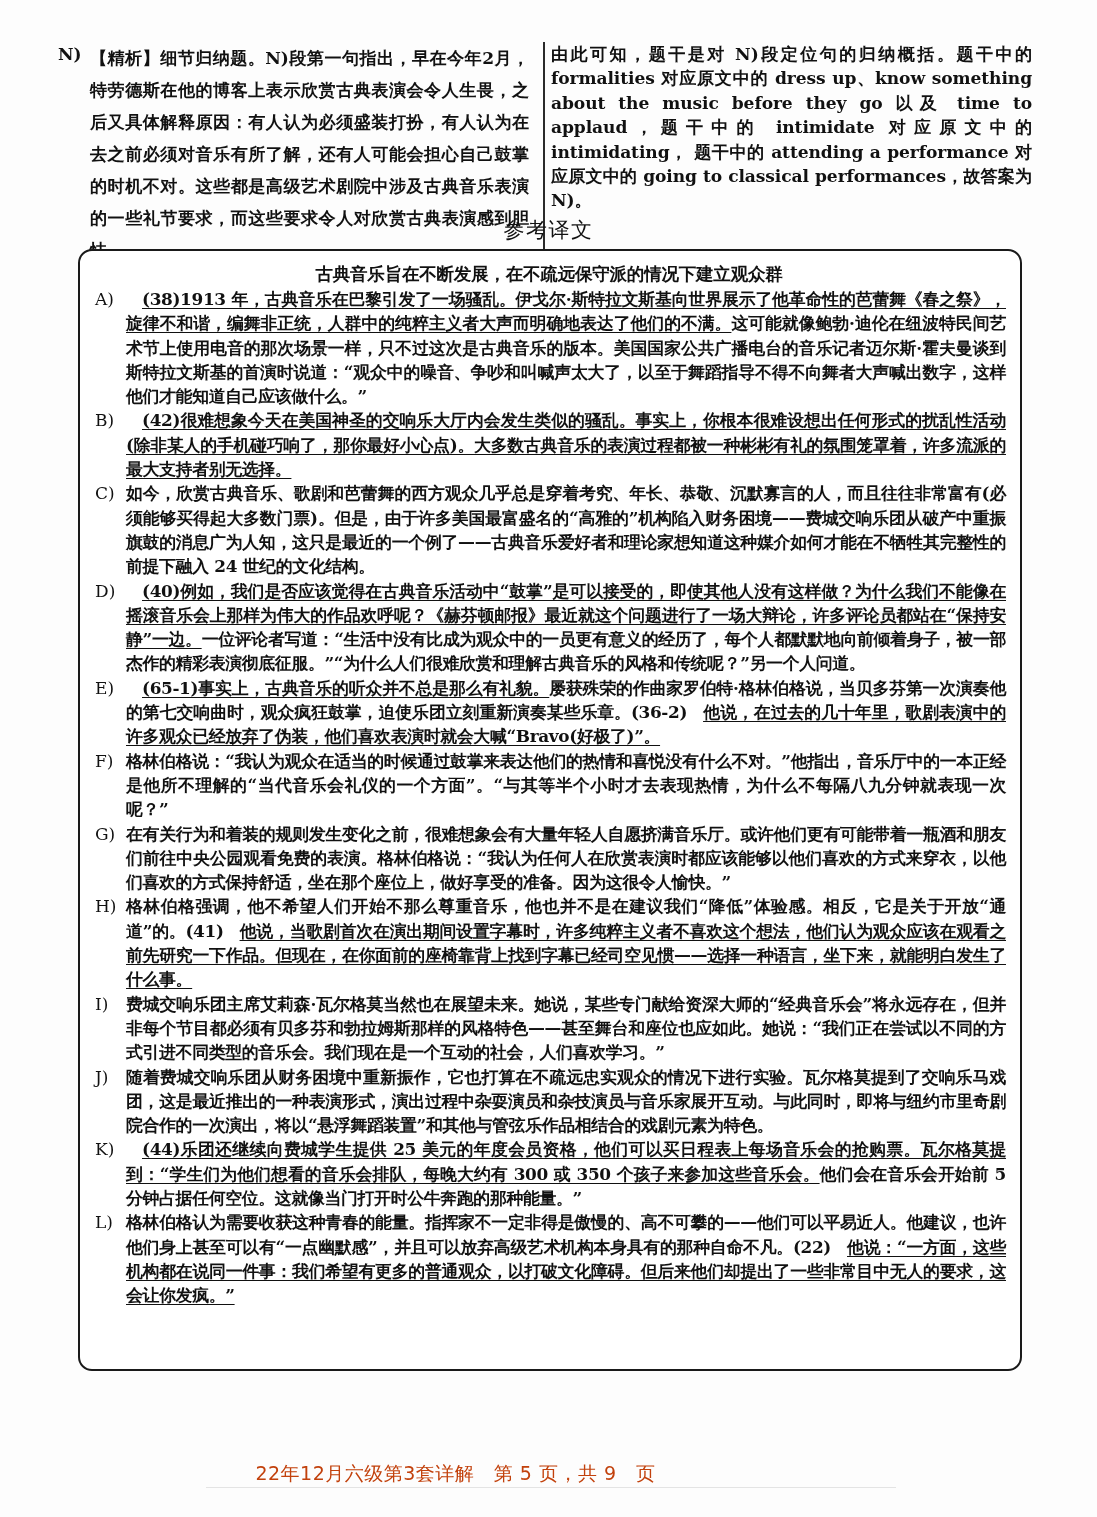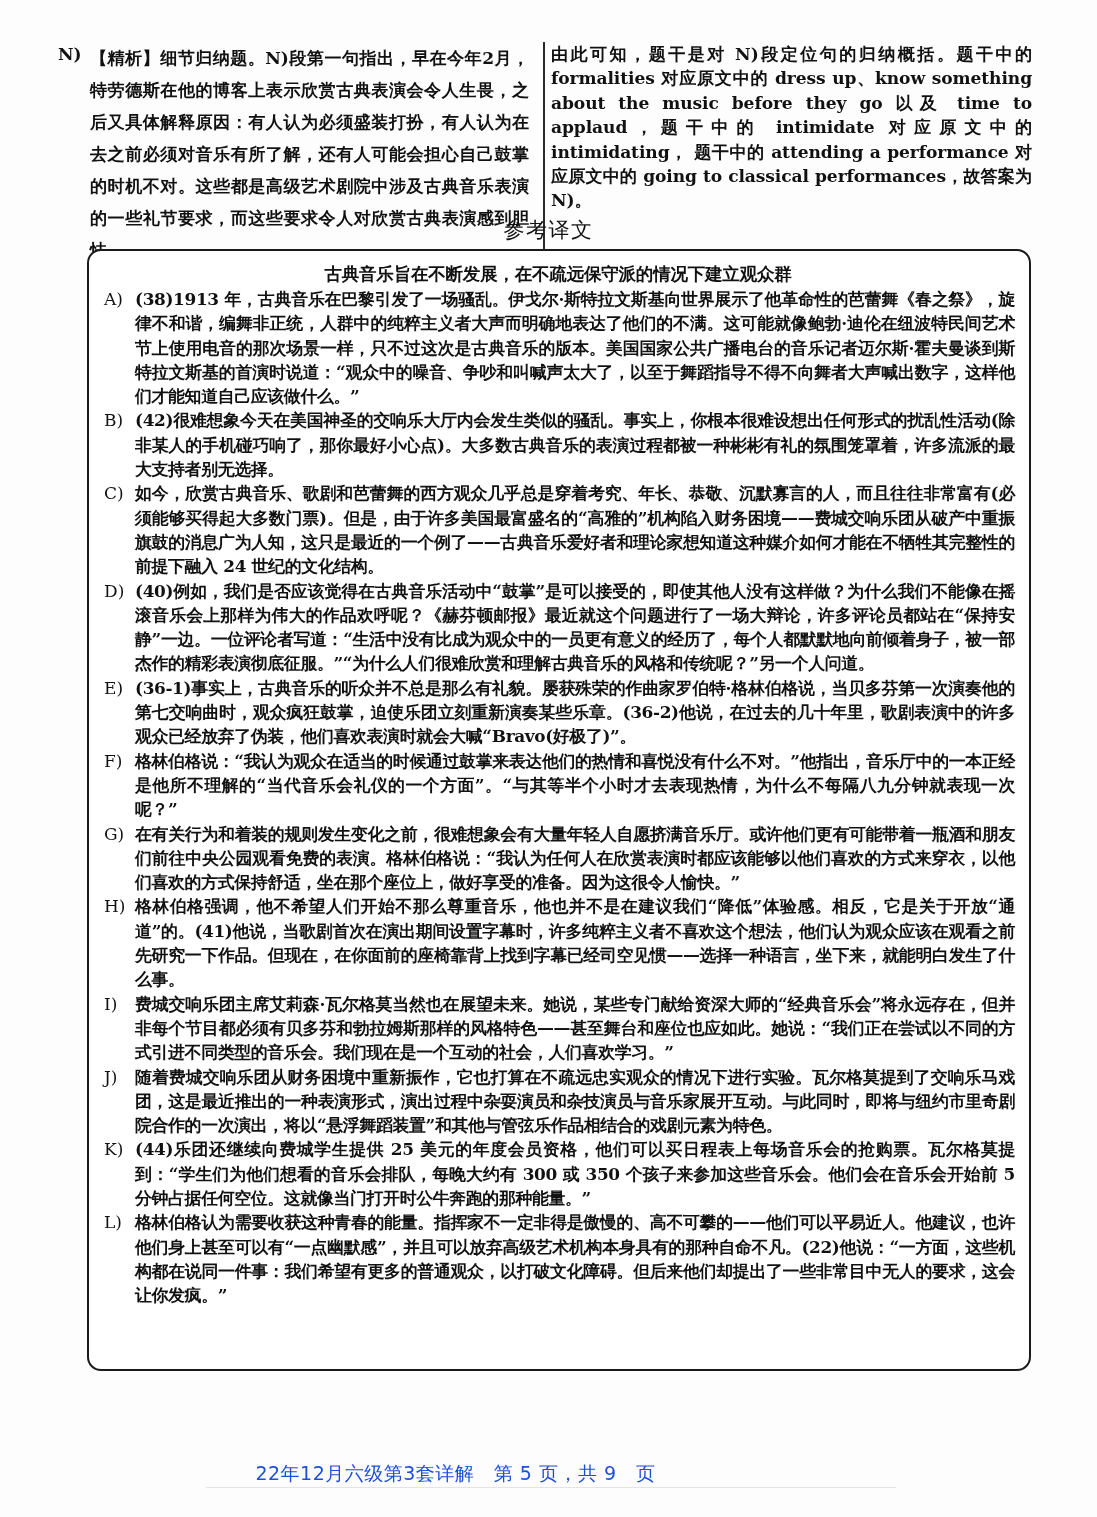--- a/index.html
+++ b/index.html
@@ -79,21 +79,21 @@
     text-align: center;
     font-size: 21px;
     font-weight: normal;
     letter-spacing: 1.5px;
     font-family: "DejaVu Sans", "Liberation Sans", sans-serif;
   }
 
   
   .trans-box {
     position: absolute;
-    left: 87px;
+    left: 78px;
     top: 249px;
     width: 944px;
     height: 1122px;
     border: 2.5px solid #1a1a1a;
     border-radius: 14px;
     box-sizing: border-box;
     padding: 12px 14px 10px 12px;
     background: #ffffff;
   }
   .trans-heading {
@@ -124,32 +124,34 @@
   .para-body {
     flex: 1 1 auto;
     font-size: 16.9px;
     line-height: 24.3px;
     text-align: justify;
     text-justify: inter-character;
     font-weight: bold;
     letter-spacing: -0.35px;
   }
   .u {
+    text-decoration: underline;
     text-underline-offset: 2.5px;
     text-decoration-thickness: from-font;
+    margin-left: 16px;
   }
 
   
   .footer {
     position: absolute;
     left: 0;
     top: 1461px;
     width: 911px;
     text-align: center;
-    color: #1d4ed8;
+    color: #c2410c;
     font-size: 19px;
     font-family: "DejaVu Sans", "Liberation Sans", sans-serif;
     letter-spacing: 0.5px;
   }
   .footer-rule {
     position: absolute;
     left: 206px;
     top: 1487px;
     width: 690px;
     height: 1px;
@@ -192,21 +194,21 @@
         <div class="para">
           <div class="para-marker">C)</div>
           <div class="para-body"><span>如今，欣赏古典音乐、歌剧和芭蕾舞的西方观众几乎总是穿着考究、年长、恭敬、沉默寡言的人，而且往往非常富有(必须能够买得起大多数门票)。但是，由于许多美国最富盛名的“高雅的”机构陷入财务困境——费城交响乐团从破产中重振旗鼓的消息广为人知，这只是最近的一个例了——古典音乐爱好者和理论家想知道这种媒介如何才能在不牺牲其完整性的前提下融入 24 世纪的文化结构。</span></div>
         </div>
         <div class="para">
           <div class="para-marker">D)</div>
           <div class="para-body"><span class="u">(40)例如，我们是否应该觉得在古典音乐活动中“鼓掌”是可以接受的，即使其他人没有这样做？为什么我们不能像在摇滚音乐会上那样为伟大的作品欢呼呢？《赫芬顿邮报》最近就这个问题进行了一场大辩论，许多评论员都站在“保持安静”一边。</span><span>一位评论者写道：“生活中没有比成为观众中的一员更有意义的经历了，每个人都默默地向前倾着身子，被一部杰作的精彩表演彻底征服。”“为什么人们很难欣赏和理解古典音乐的风格和传统呢？”另一个人问道。</span></div>
         </div>
         <div class="para">
           <div class="para-marker">E)</div>
-          <div class="para-body"><span class="u">(36-1)事实上，古典音乐的听众并不总是那么有礼貌。</span><span>屡获殊荣的作曲家罗伯特·格林伯格说，当贝多芬第一次演奏他的第七交响曲时，观众疯狂鼓掌，迫使乐团立刻重新演奏某些乐章。(36-2)</span><span class="u">他说，在过去的几十年里，歌剧表演中的许多观众已经放弃了伪装，他们喜欢表演时就会大喊“Bravo(好极了)”。</span></div>
+          <div class="para-body"><span class="u">(65-1)事实上，古典音乐的听众并不总是那么有礼貌。</span><span>屡获殊荣的作曲家罗伯特·格林伯格说，当贝多芬第一次演奏他的第七交响曲时，观众疯狂鼓掌，迫使乐团立刻重新演奏某些乐章。(36-2)</span><span class="u">他说，在过去的几十年里，歌剧表演中的许多观众已经放弃了伪装，他们喜欢表演时就会大喊“Bravo(好极了)”。</span></div>
         </div>
         <div class="para">
           <div class="para-marker">F)</div>
           <div class="para-body"><span>格林伯格说：“我认为观众在适当的时候通过鼓掌来表达他们的热情和喜悦没有什么不对。”他指出，音乐厅中的一本正经是他所不理解的“当代音乐会礼仪的一个方面”。“与其等半个小时才去表现热情，为什么不每隔八九分钟就表现一次呢？”</span></div>
         </div>
         <div class="para">
           <div class="para-marker">G)</div>
           <div class="para-body"><span>在有关行为和着装的规则发生变化之前，很难想象会有大量年轻人自愿挤满音乐厅。或许他们更有可能带着一瓶酒和朋友们前往中央公园观看免费的表演。格林伯格说：“我认为任何人在欣赏表演时都应该能够以他们喜欢的方式来穿衣，以他们喜欢的方式保持舒适，坐在那个座位上，做好享受的准备。因为这很令人愉快。”</span></div>
         </div>
         <div class="para">

